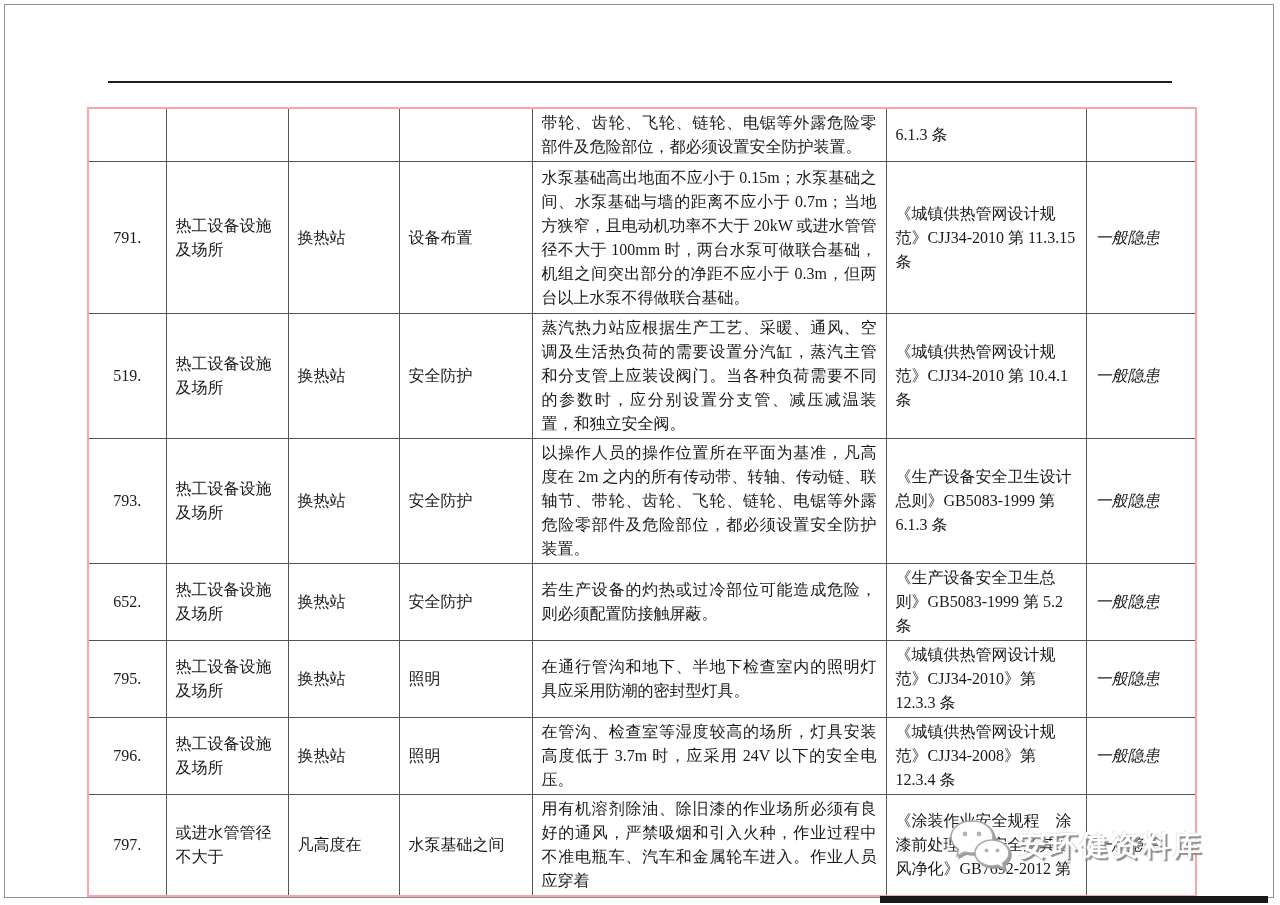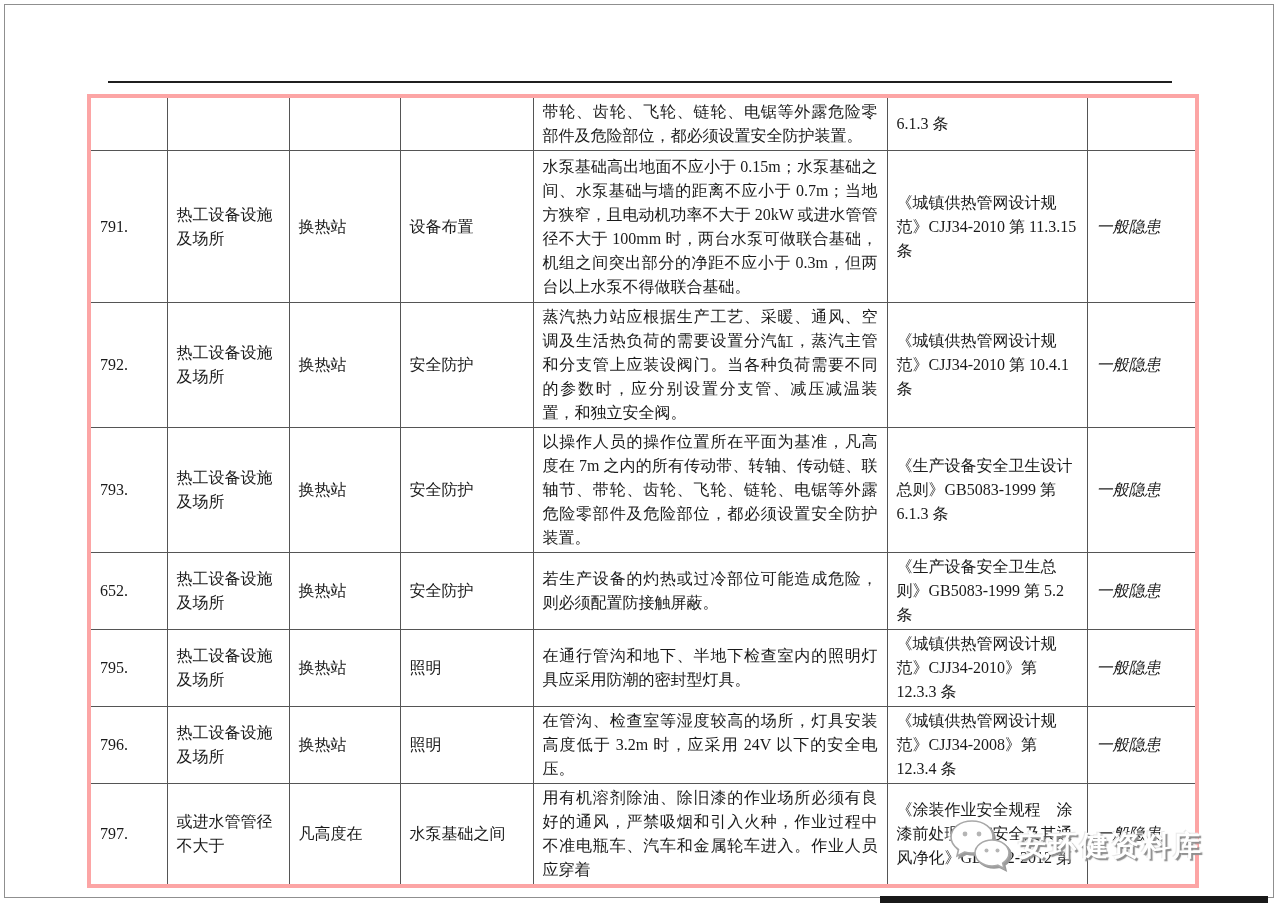--- a/index.html
+++ b/index.html
@@ -9,33 +9,33 @@
     color:#1a1a1a;overflow:hidden;
   }
   .page-frame{
     position:absolute;left:4px;top:4px;width:1270px;height:894px;
     border:1px solid #8f8f8f;box-sizing:border-box;background:#ffffff;
   }
   .header-rule{
     position:absolute;left:108px;top:81px;width:1064px;height:2px;background:#1f1f1f;
   }
   table.hazard{
-    position:absolute;left:87px;top:94px;width:1108px;
+    position:absolute;left:87px;top:107px;width:1108px;
     border-collapse:collapse;table-layout:fixed;
-    border:4px solid #fca5a5;
+    border:2px solid #fca5a5;
   }
   table.hazard td{
     border:1px solid #555;
     vertical-align:middle;
     font-size:16px;line-height:24px;
     padding:2px 9px;
     overflow:hidden;
     box-sizing:border-box;
   }
-  td.c-no{padding:2px 2px;font-family:Liberation Serif, serif;}
+  td.c-no{text-align:center;padding:2px 2px;font-family:Liberation Serif, serif;}
   td.c-desc{
     text-align:justify;text-justify:inter-ideograph;
     line-height:23px;padding:2px 6px;
   }
   td.c-basis{line-height:25px;padding:2px 10px;}
   td.c-level{padding:2px 12px;font-style:italic;}
   .watermark{
     position:absolute;left:948px;top:816px;width:320px;height:60px;
     display:flex;align-items:center;
   }
@@ -83,34 +83,34 @@
     <tr style="height:152px">
       <td class="c-no">791.</td>
       <td class="c-cat">热工设备设施及场所</td>
       <td class="c-fac">换热站</td>
       <td class="c-item">设备布置</td>
       <td class="c-desc">水泵基础高出地面不应小于 0.15m；水泵基础之间、水泵基础与墙的距离不应小于 0.7m；当地方狭窄，且电动机功率不大于 20kW 或进水管管径不大于 100mm 时，两台水泵可做联合基础，机组之间突出部分的净距不应小于 0.3m，但两台以上水泵不得做联合基础。</td>
       <td class="c-basis">《城镇供热管网设计规范》CJJ34-2010 第 11.3.15 条</td>
       <td class="c-level">一般隐患</td>
     </tr>
     <tr style="height:115px">
-      <td class="c-no">792.</td>
+      <td class="c-no">519.</td>
       <td class="c-cat">热工设备设施及场所</td>
       <td class="c-fac">换热站</td>
       <td class="c-item">安全防护</td>
       <td class="c-desc">蒸汽热力站应根据生产工艺、采暖、通风、空调及生活热负荷的需要设置分汽缸，蒸汽主管和分支管上应装设阀门。当各种负荷需要不同的参数时，应分别设置分支管、减压减温装置，和独立安全阀。</td>
       <td class="c-basis">《城镇供热管网设计规范》CJJ34-2010 第 10.4.1 条</td>
       <td class="c-level">一般隐患</td>
     </tr>
     <tr style="height:96px">
       <td class="c-no">793.</td>
       <td class="c-cat">热工设备设施及场所</td>
       <td class="c-fac">换热站</td>
       <td class="c-item">安全防护</td>
-      <td class="c-desc">以操作人员的操作位置所在平面为基准，凡高度在 7m 之内的所有传动带、转轴、传动链、联轴节、带轮、齿轮、飞轮、链轮、电锯等外露危险零部件及危险部位，都必须设置安全防护装置。</td>
+      <td class="c-desc">以操作人员的操作位置所在平面为基准，凡高度在 2m 之内的所有传动带、转轴、传动链、联轴节、带轮、齿轮、飞轮、链轮、电锯等外露危险零部件及危险部位，都必须设置安全防护装置。</td>
       <td class="c-basis">《生产设备安全卫生设计总则》GB5083-1999 第 6.1.3 条</td>
       <td class="c-level">一般隐患</td>
     </tr>
     <tr style="height:54px">
       <td class="c-no">652.</td>
       <td class="c-cat">热工设备设施及场所</td>
       <td class="c-fac">换热站</td>
       <td class="c-item">安全防护</td>
       <td class="c-desc">若生产设备的灼热或过冷部位可能造成危险，则必须配置防接触屏蔽。</td>
       <td class="c-basis">《生产设备安全卫生总则》GB5083-1999 第 5.2 条</td>
@@ -123,21 +123,21 @@
       <td class="c-item">照明</td>
       <td class="c-desc">在通行管沟和地下、半地下检查室内的照明灯具应采用防潮的密封型灯具。</td>
       <td class="c-basis">《城镇供热管网设计规范》CJJ34-2010》第 12.3.3 条</td>
       <td class="c-level">一般隐患</td>
     </tr>
     <tr style="height:67px">
       <td class="c-no">796.</td>
       <td class="c-cat">热工设备设施及场所</td>
       <td class="c-fac">换热站</td>
       <td class="c-item">照明</td>
-      <td class="c-desc">在管沟、检查室等湿度较高的场所，灯具安装高度低于 3.2m 时，应采用 24V 以下的安全电压。</td>
+      <td class="c-desc">在管沟、检查室等湿度较高的场所，灯具安装高度低于 3.7m 时，应采用 24V 以下的安全电压。</td>
       <td class="c-basis">《城镇供热管网设计规范》CJJ34-2008》第 12.3.4 条</td>
       <td class="c-level">一般隐患</td>
     </tr>
     <tr style="height:73px">
       <td class="c-no">797.</td>
       <td class="c-cat">或进水管管径不大于</td>
       <td class="c-fac">凡高度在</td>
       <td class="c-item">水泵基础之间</td>
       <td class="c-desc">用有机溶剂除油、除旧漆的作业场所必须有良好的通风，严禁吸烟和引入火种，作业过程中不准电瓶车、汽车和金属轮车进入。作业人员应穿着</td>
       <td class="c-basis">《涂装作业安全规程　涂漆前处理工艺安全及其通风净化》GB7692-2012 第</td>

